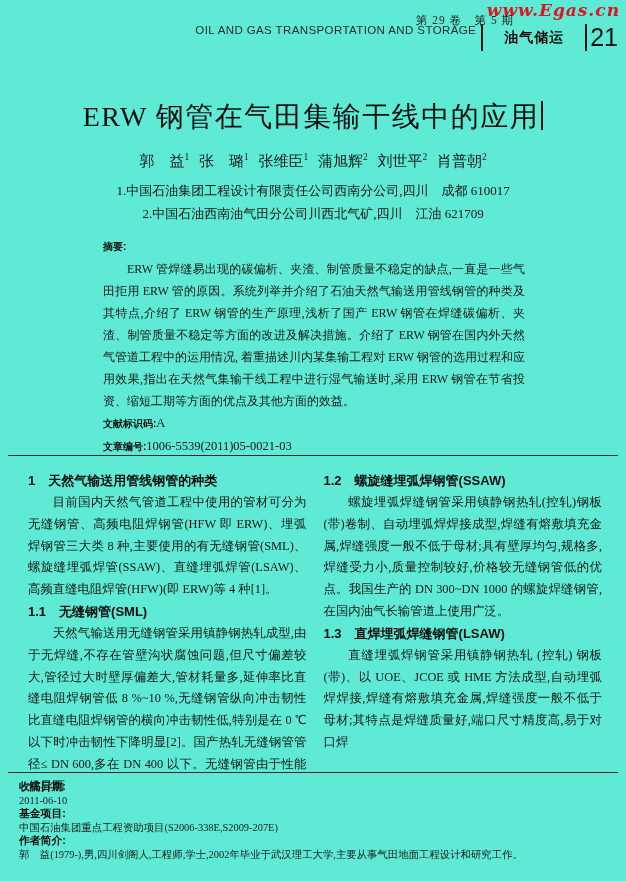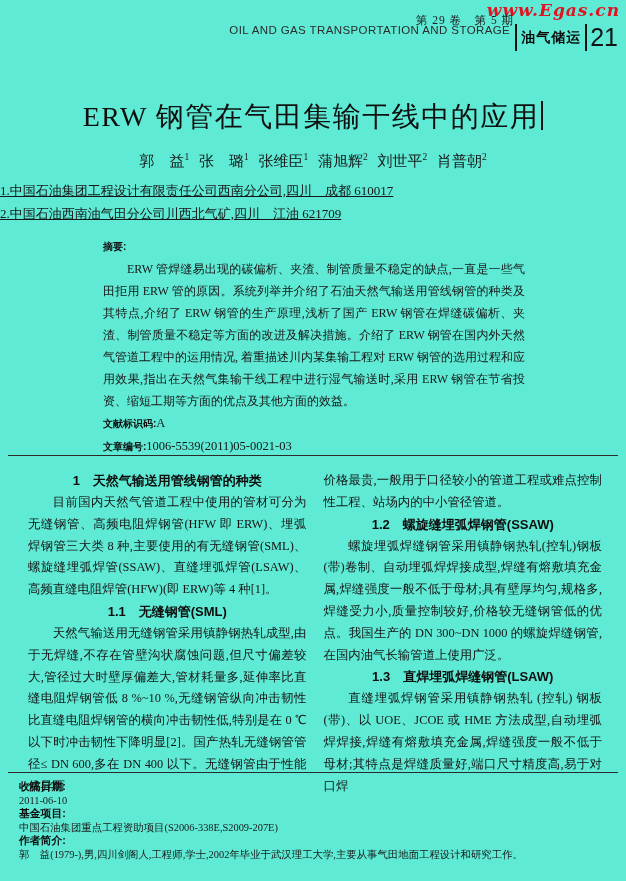--- a/index.html
+++ b/index.html
@@ -23,21 +23,21 @@
   .header-row {
     position:absolute; top:24px; right:8px;
     display:flex; align-items:flex-start;
   }
   .journal-en {
     font-family:"Liberation Sans", sans-serif; font-size:11.5px;
     letter-spacing:0.4px; color:#2b2b2b; margin-right:5px; white-space:nowrap;
   }
   .logo-box {
     border-left:2px solid #111; border-right:2px solid #111;
-    padding:4px 4px; height:27px; display:flex; align-items:center;
+    padding:4px 21px; height:27px; display:flex; align-items:center;
     font-family:"Liberation Sans", sans-serif; font-weight:bold;
     font-size:14px; letter-spacing:1px; color:#0d0d0d;
   }
   .page-num {
     font-family:Liberation Sans, sans-serif; font-size:25px;
     color:#141414; margin-left:3px; line-height:27px;
   }
 
   
   .title {
@@ -45,21 +45,21 @@
     text-align:center; font-size:28px; font-weight:normal;
     letter-spacing:1.5px; color:#0f0f0f; white-space:nowrap;
   }
   .cursor-mark { display:inline-block; width:2px; height:29px; background:#151515; vertical-align:-4px; margin-left:2px; }
   .authors {
     position:absolute; top:152px; left:0; width:100%;
     text-align:center; font-size:15px; color:#161616;
   }
   .author { margin:0 3px; white-space:nowrap; }
   .author sup { font-size:9.5px; }
-  .affils { position:absolute; top:179px; left:0; width:100%; font-size:13px; line-height:23px; color:#161616;text-decoration:underline; }
+  .affils { position:absolute; top:179px; left:0; width:100%; text-align:center; font-size:13px; line-height:23px; color:#161616; }
 
   
   .meta { position:absolute; top:236px; left:103px; width:422px; font-size:12px; color:#161616; }
   .label {
     font-family:"Liberation Sans", sans-serif; font-weight:bold;
     font-size:10px; color:#0f0f0f;
   }
   .label-line { line-height:22px; }
   .abstract-text { text-indent:2em; line-height:22px; text-align:justify; }
   .kw-text { margin-left:2em; line-height:22px; }
@@ -68,21 +68,21 @@
   .rule-top { position:absolute; top:455px; left:8px; right:8px; border-top:1.5px solid #2a2a2a; }
 
   
   .body-cols {
     position:absolute; top:470px; left:28px; right:24px;
     display:flex; gap:17px;
   }
   .col { flex:1; font-size:12.4px; line-height:21.8px; text-align:justify; color:#141414; }
   .sec-h {
     font-family:"Liberation Sans", sans-serif; font-weight:bold;
-    font-size:13px; line-height:22px; color:#0d0d0d; text-align:center;
+    font-size:13px; line-height:22px; color:#0d0d0d; text-align:left;
   }
   .col p { text-indent:2em; }
 
   
   .rule-bottom { position:absolute; top:772px; left:8px; right:8px; border-top:1.5px solid #2a2a2a; }
   .footer { position:absolute; top:780px; left:19px; right:14px; font-size:10.4px; line-height:13.6px; color:#1a1a1a; }
   .footer .label { font-size:10.8px; }
 </style>
 </head>
 <body>
@@ -123,21 +123,20 @@
   <div class="rule-top"></div>
 
   <div class="body-cols">
     <div class="col">
       <div class="sec-h">1　天然气输送用管线钢管的种类</div>
       <p>目前国内天然气管道工程中使用的管材可分为无缝钢管、高频电阻焊钢管(HFW 即 ERW)、埋弧焊钢管三大类 8 种,主要使用的有无缝钢管(SML)、螺旋缝埋弧焊管(SSAW)、直缝埋弧焊管(LSAW)、高频直缝电阻焊管(HFW)(即 ERW)等 4 种[1]。</p>
       <div class="sec-h">1.1　无缝钢管(SML)</div>
       <p>天然气输送用无缝钢管采用镇静钢热轧成型,由于无焊缝,不存在管壁沟状腐蚀问题,但尺寸偏差较大,管径过大时壁厚偏差大,管材耗量多,延伸率比直缝电阻焊钢管低 8 %~10 %,无缝钢管纵向冲击韧性比直缝电阻焊钢管的横向冲击韧性低,特别是在 0 ℃以下时冲击韧性下降明显[2]。国产热轧无缝钢管管径≤ DN 600,多在 DN 400 以下。无缝钢管由于性能优异而</p>
     </div>
     <div class="col">
-      <p style="text-indent:0">价格最贵,一般用于口径较小的管道工程或难点控制性工程、站场内的中小管径管道。</p>
       <div class="sec-h">1.2　螺旋缝埋弧焊钢管(SSAW)</div>
       <p>螺旋埋弧焊缝钢管采用镇静钢热轧(控轧)钢板(带)卷制、自动埋弧焊焊接成型,焊缝有熔敷填充金属,焊缝强度一般不低于母材;具有壁厚均匀,规格多,焊缝受力小,质量控制较好,价格较无缝钢管低的优点。我国生产的 DN 300~DN 1000 的螺旋焊缝钢管,在国内油气长输管道上使用广泛。</p>
       <div class="sec-h">1.3　直焊埋弧焊缝钢管(LSAW)</div>
       <p>直缝埋弧焊钢管采用镇静钢热轧 (控轧) 钢板(带)、以 UOE、JCOE 或 HME 方法成型,自动埋弧焊焊接,焊缝有熔敷填充金属,焊缝强度一般不低于母材;其特点是焊缝质量好,端口尺寸精度高,易于对口焊</p>
     </div>
   </div>
 
   <div class="rule-bottom"></div>
   <div class="footer">
     <div class="label">收稿日期:</div>

